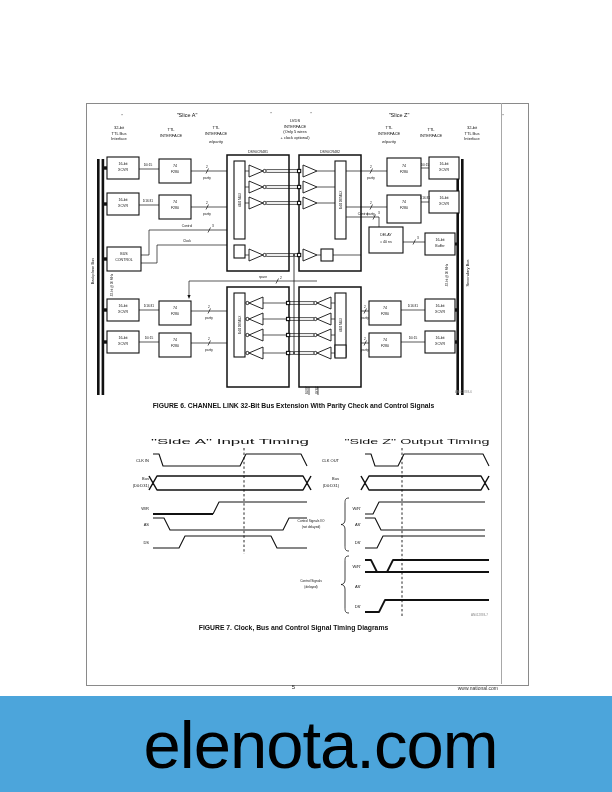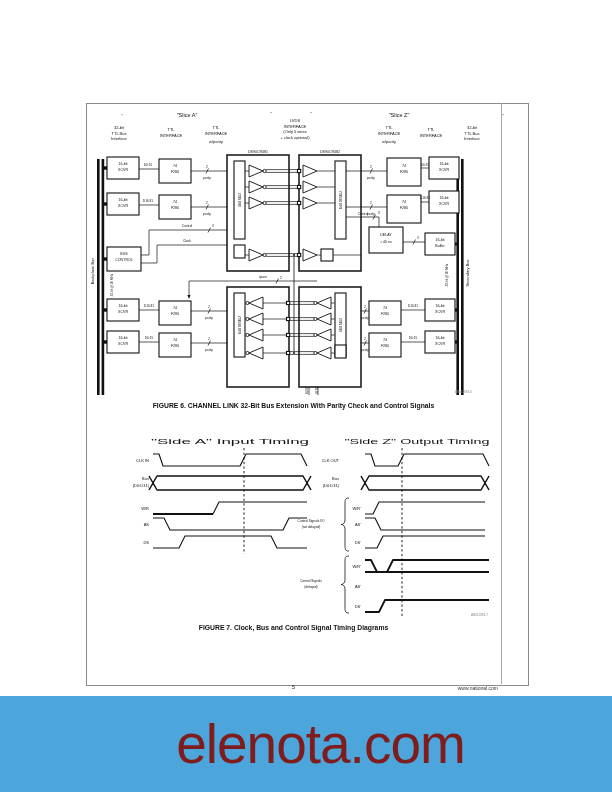--- a/index.html
+++ b/index.html
@@ -12,21 +12,21 @@
   .fig7{position:absolute;left:87px;top:432px;}
   .cap{position:absolute;left:86px;width:415px;text-align:center;
        font-weight:bold;font-size:6.8px;color:#111;}
   .cap6{top:402px;} .cap7{top:624px;}
   .pagenum{position:absolute;left:86px;top:684px;width:415px;text-align:center;
            font-size:6px;color:#222;}
   .website{position:absolute;left:398px;top:685px;width:100px;text-align:right;
            font-size:5px;color:#333;}
   .banner{position:absolute;left:0;top:696px;width:612px;height:96px;background:#4CA5DB;
           display:flex;align-items:center;justify-content:center;}
-  .banner span{color:#7f1d1d;font-size:55px;line-height:1;letter-spacing:-1px;margin-left:29px;}
+  .banner span{color:#000000;font-size:67px;line-height:1;letter-spacing:-1px;margin-left:29px;}
   
   svg text{font-family:"Liberation Sans",sans-serif;fill:#111;}
   .t28{font-size:2.8px}.t3{font-size:3px}.t32{font-size:3.2px}.t36{font-size:3.6px}
   .t4{font-size:4px}.t55{font-size:5.5px}.t7{font-size:7px}
   .m{text-anchor:middle}.e{text-anchor:end}.gy{fill:#888}
   .w{stroke:#111;stroke-width:.7;fill:none}
   .w8{stroke:#111;stroke-width:.8;fill:none}
   .b{fill:#fff;stroke:#111;stroke-width:1.1}
   .B{fill:#fff;stroke:#111;stroke-width:1.5}
   .f{fill:#111;stroke:none}

